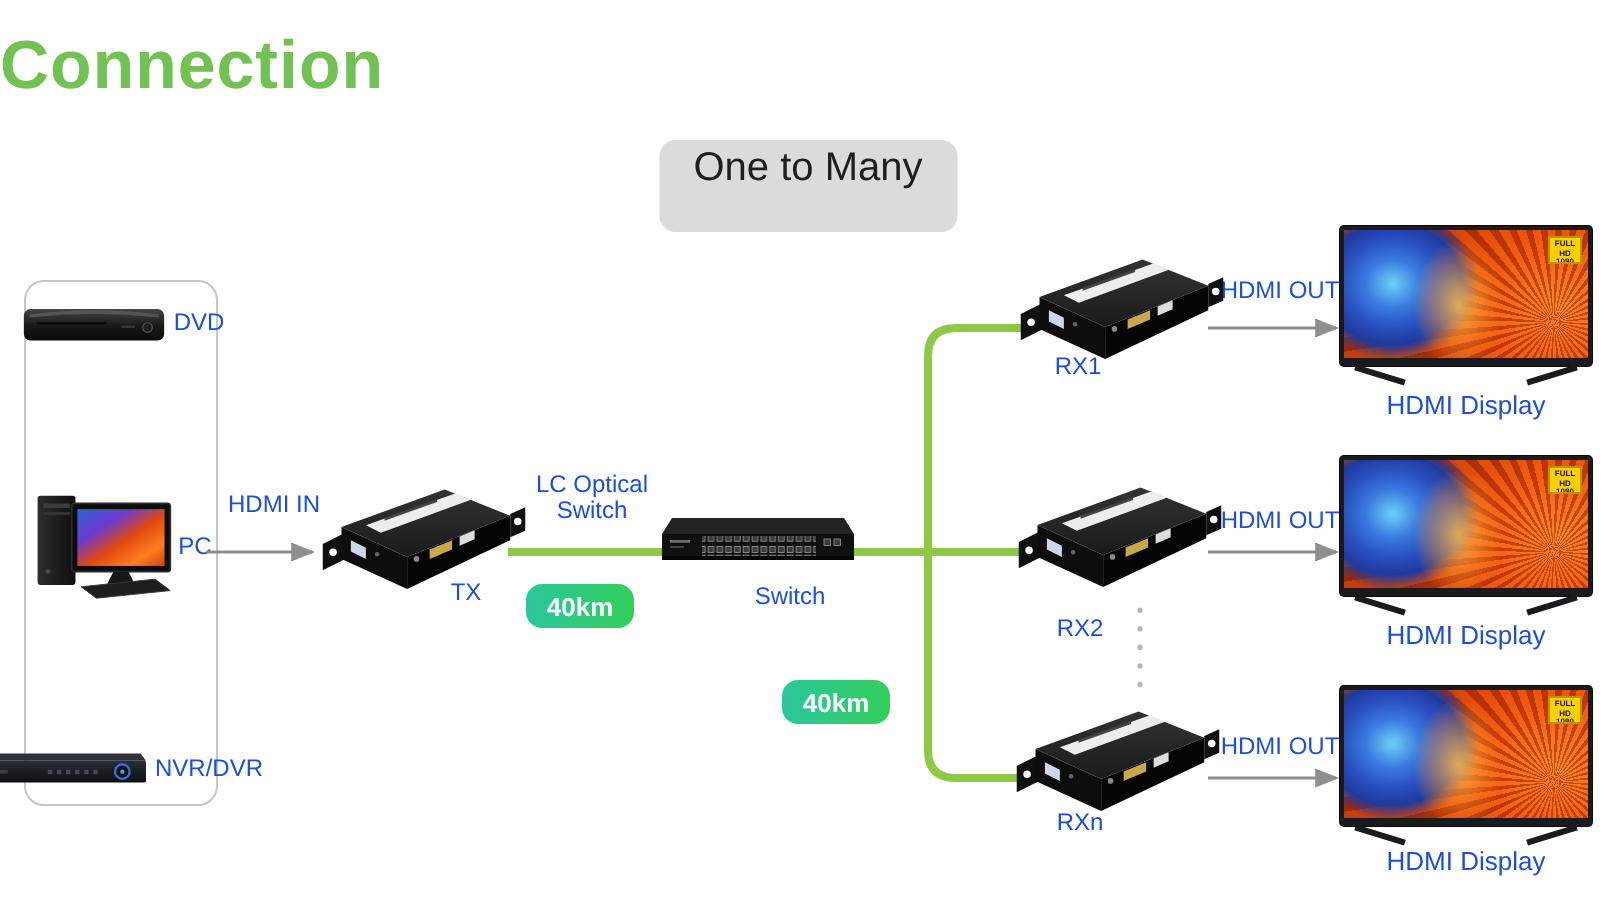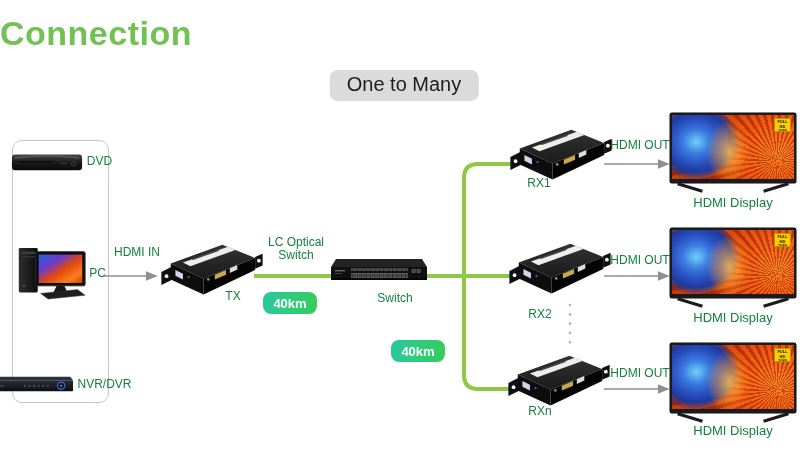--- a/index.html
+++ b/index.html
@@ -1,23 +1,23 @@
 <!DOCTYPE html>
 <html><head>
 <meta charset="utf-8">
 <style>
   *{margin:0;padding:0;box-sizing:border-box}
   html,body{background:#fff}
   body{font-family:"Liberation Sans",sans-serif;color:#2b2b2b}
   .stage{position:relative;width:808px;height:450px;background:#fff;overflow:hidden}
   .abs{position:absolute}
-  .lbl{font-size:12px;color:#15803d;text-align:center;line-height:13px}
+  .lbl{font-size:12px;color:#1d4ed8;text-align:center;line-height:13px}
   .title{top:14px;left:0;width:100%;text-align:left;font-size:34px;font-weight:bold;color:#72C153;letter-spacing:.5px}
   .pill{top:70px;left:50%;transform:translateX(-50%);background:#dbdbdb;border-radius:8px;
-        padding:3px 17px 5px;font-size:20px;color:#1e1e1e;white-space:nowrap}
+        padding:3px 17px 20px;font-size:20px;color:#1e1e1e;white-space:nowrap}
   
   .src-box{left:12px;top:140px;width:97px;height:263px;border:1.5px solid #c6c6c6;border-radius:10px;
            display:flex;flex-direction:column;justify-content:space-between;align-items:center;padding:8px 2px}
   .src-item{display:flex;flex-direction:row;align-items:center;gap:2px}
   
   .wires{left:0;top:0;z-index:1}
   .dev{z-index:2}
   
   .kmbadge{width:54px;height:22px;border-radius:8px;background:linear-gradient(90deg,#2bc79e,#33ce5b);
            color:#fff;font-size:13px;font-weight:bold;display:flex;align-items:center;justify-content:center;z-index:3}

